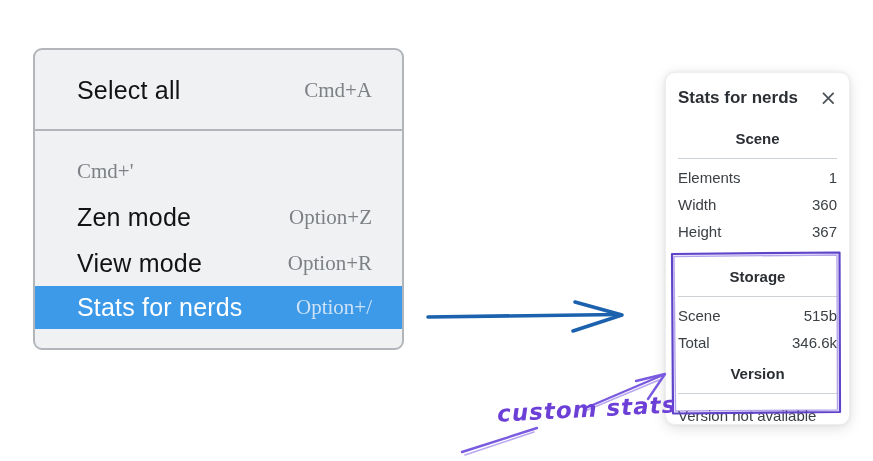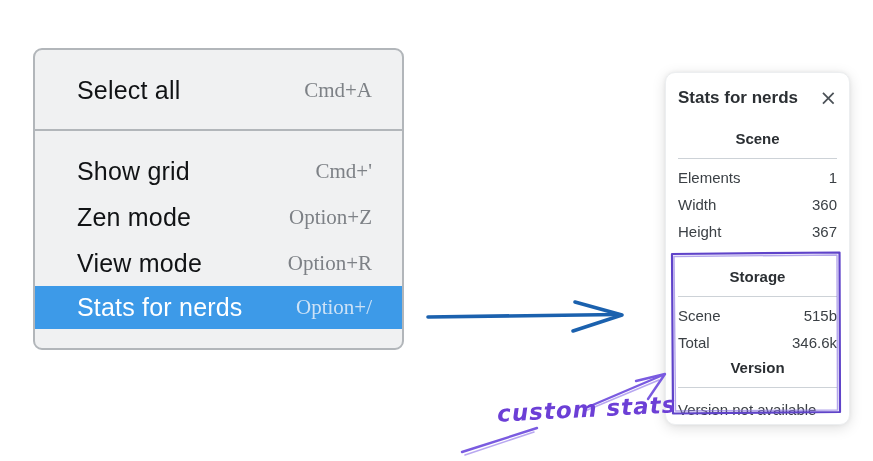--- a/index.html
+++ b/index.html
@@ -88,21 +88,21 @@
   }
   .sp-heading {
     text-align: center;
     font-weight: bold;
     font-size: 15px;
     color: #2b2f33;
     line-height: 24px;
   }
   .sp-heading.scene   { margin-top: 18px; }
   .sp-heading.storage { margin-top: 20px; }
-  .sp-heading.version { }
+  .sp-heading.version { margin-top: 6px; }
   .sp-rule {
     border: none;
     border-top: 1px solid #cdd2d7;
     margin: 7px 0 0 0;
   }
   .sp-rows { margin-top: 5px; }
   .sp-row {
     display: flex;
     justify-content: space-between;
     line-height: 27px;
@@ -142,21 +142,20 @@
 
 <div class="canvas">
 
   <div class="menu">
     <div class="menu-item">
       <span class="mi-label">Select all</span>
       <span class="mi-shortcut">Cmd+A</span>
     </div>
     <div class="menu-divider"></div>
     <div class="menu-item row2">
-      <span class="mi-label">Show grid</span>
       <span class="mi-shortcut">Cmd+'</span>
     </div>
     <div class="menu-item row2">
       <span class="mi-label">Zen mode</span>
       <span class="mi-shortcut">Option+Z</span>
     </div>
     <div class="menu-item row2">
       <span class="mi-label">View mode</span>
       <span class="mi-shortcut">Option+R</span>
     </div>

